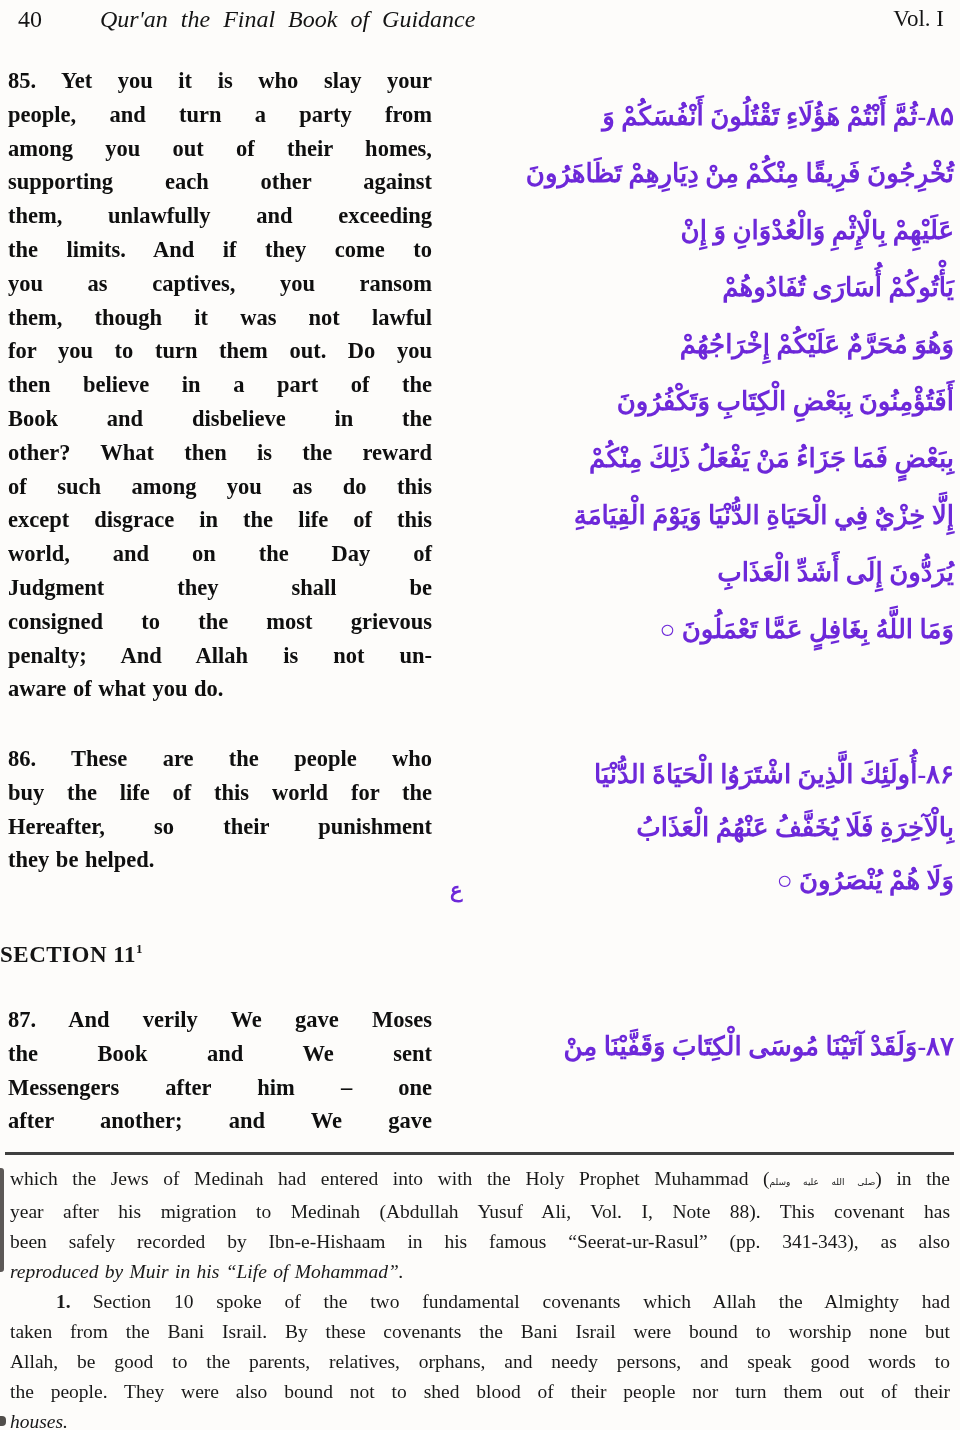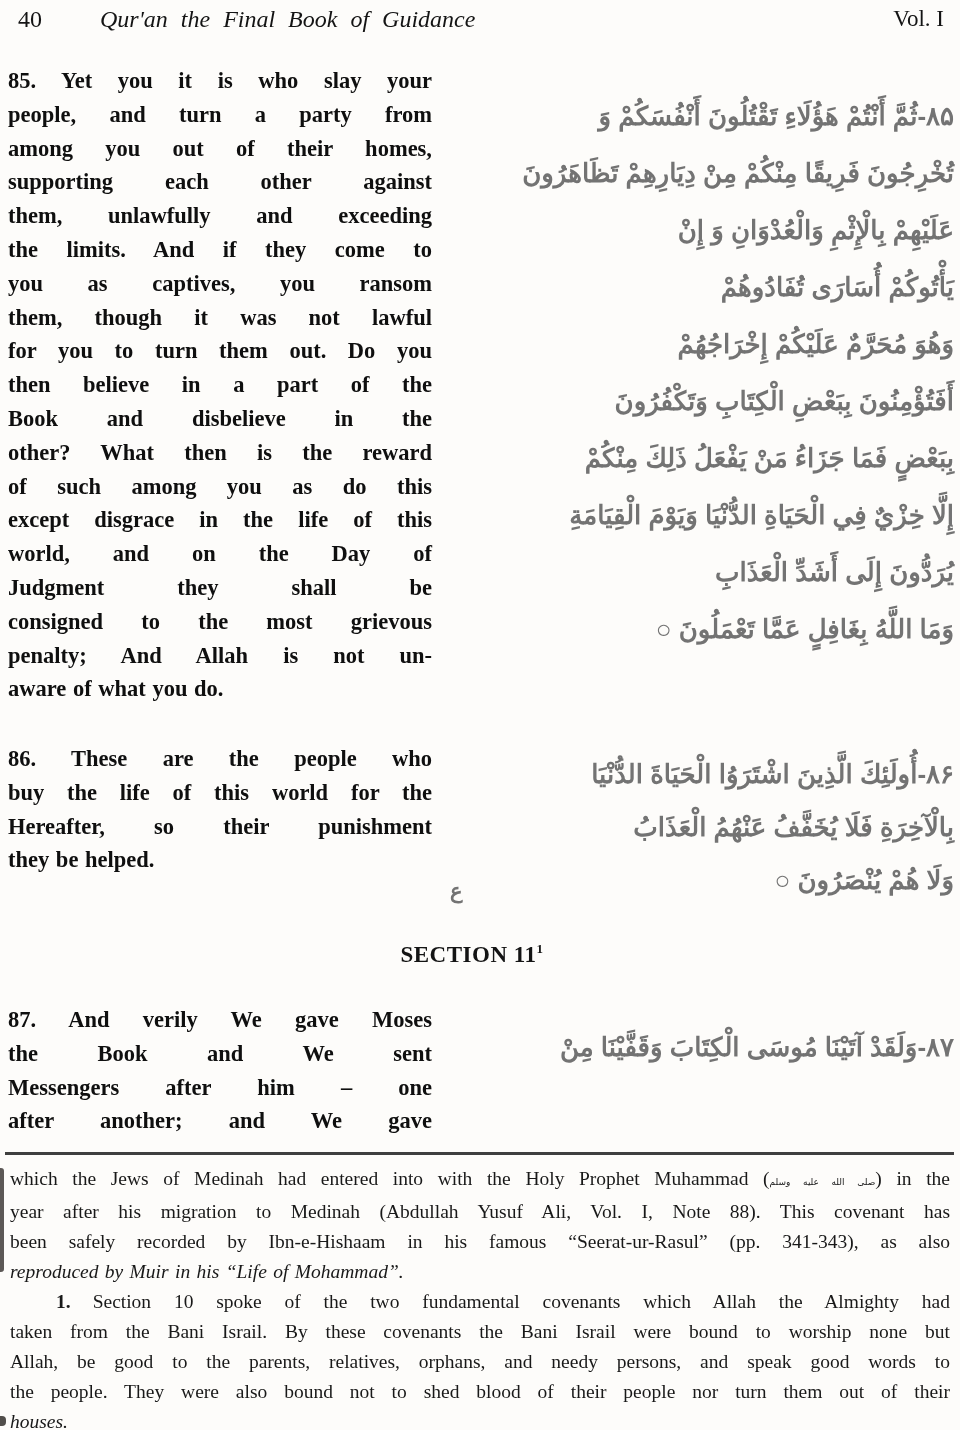--- a/index.html
+++ b/index.html
@@ -17,29 +17,29 @@
   
   .eng{position:absolute;left:8px;width:424px;font-weight:700;font-size:22.5px;color:#0f0f0f;}
   .eng .ln{line-height:33.8px;text-align:justify;text-align-last:justify;word-spacing:1px;}
   .eng .ln.endline{text-align-last:left;}
   #eng85{top:64px;}
   #eng86{top:742px;}
   #eng87{top:1003px;}
 
   
   .arb{position:absolute;left:446px;width:508px;direction:rtl;text-align:right;
-    font-family:Liberation Sans, sans-serif;font-weight:700;font-size:26px;color:#737373;}
+    font-family:Liberation Serif, serif;font-weight:700;font-size:26px;color:#6d28d9;}
   .arb .aln{white-space:nowrap;}
   #ar85{top:88px;}  #ar85 .aln{line-height:57px;}
   #ar86{top:748px;} #ar86 .aln{line-height:53px;}
   #ar87{top:1018px;}#ar87 .aln{line-height:58px;}
   .ruku{position:absolute;left:4px;bottom:6px;font-size:21px;line-height:21px;}
 
   
-  .section{position:absolute;left:0;right:16px;top:941px;text-align:center;
+  .section{position:absolute;left:0;right:16px;top:941px;
     font-size:23px;font-weight:700;letter-spacing:.5px;}
   .section sup{font-size:13px;vertical-align:super;}
 
   
   .rule{position:absolute;left:5px;width:949px;top:1152px;height:3px;background:#3f3f3f;}
   .fnote{position:absolute;left:10px;top:1164px;width:940px;font-size:19.5px;color:#191919;}
   .fnote .ln{line-height:30px;text-align:justify;text-align-last:justify;word-spacing:1.5px;}
   .fnote .ln.endline{text-align-last:left;font-style:italic;}
   .fn-marker{font-weight:700;margin-left:46px;margin-right:22px;}
   .hon{font-family:"DejaVu Sans",sans-serif;font-size:9px;letter-spacing:-.5px;unicode-bidi:isolate;}

